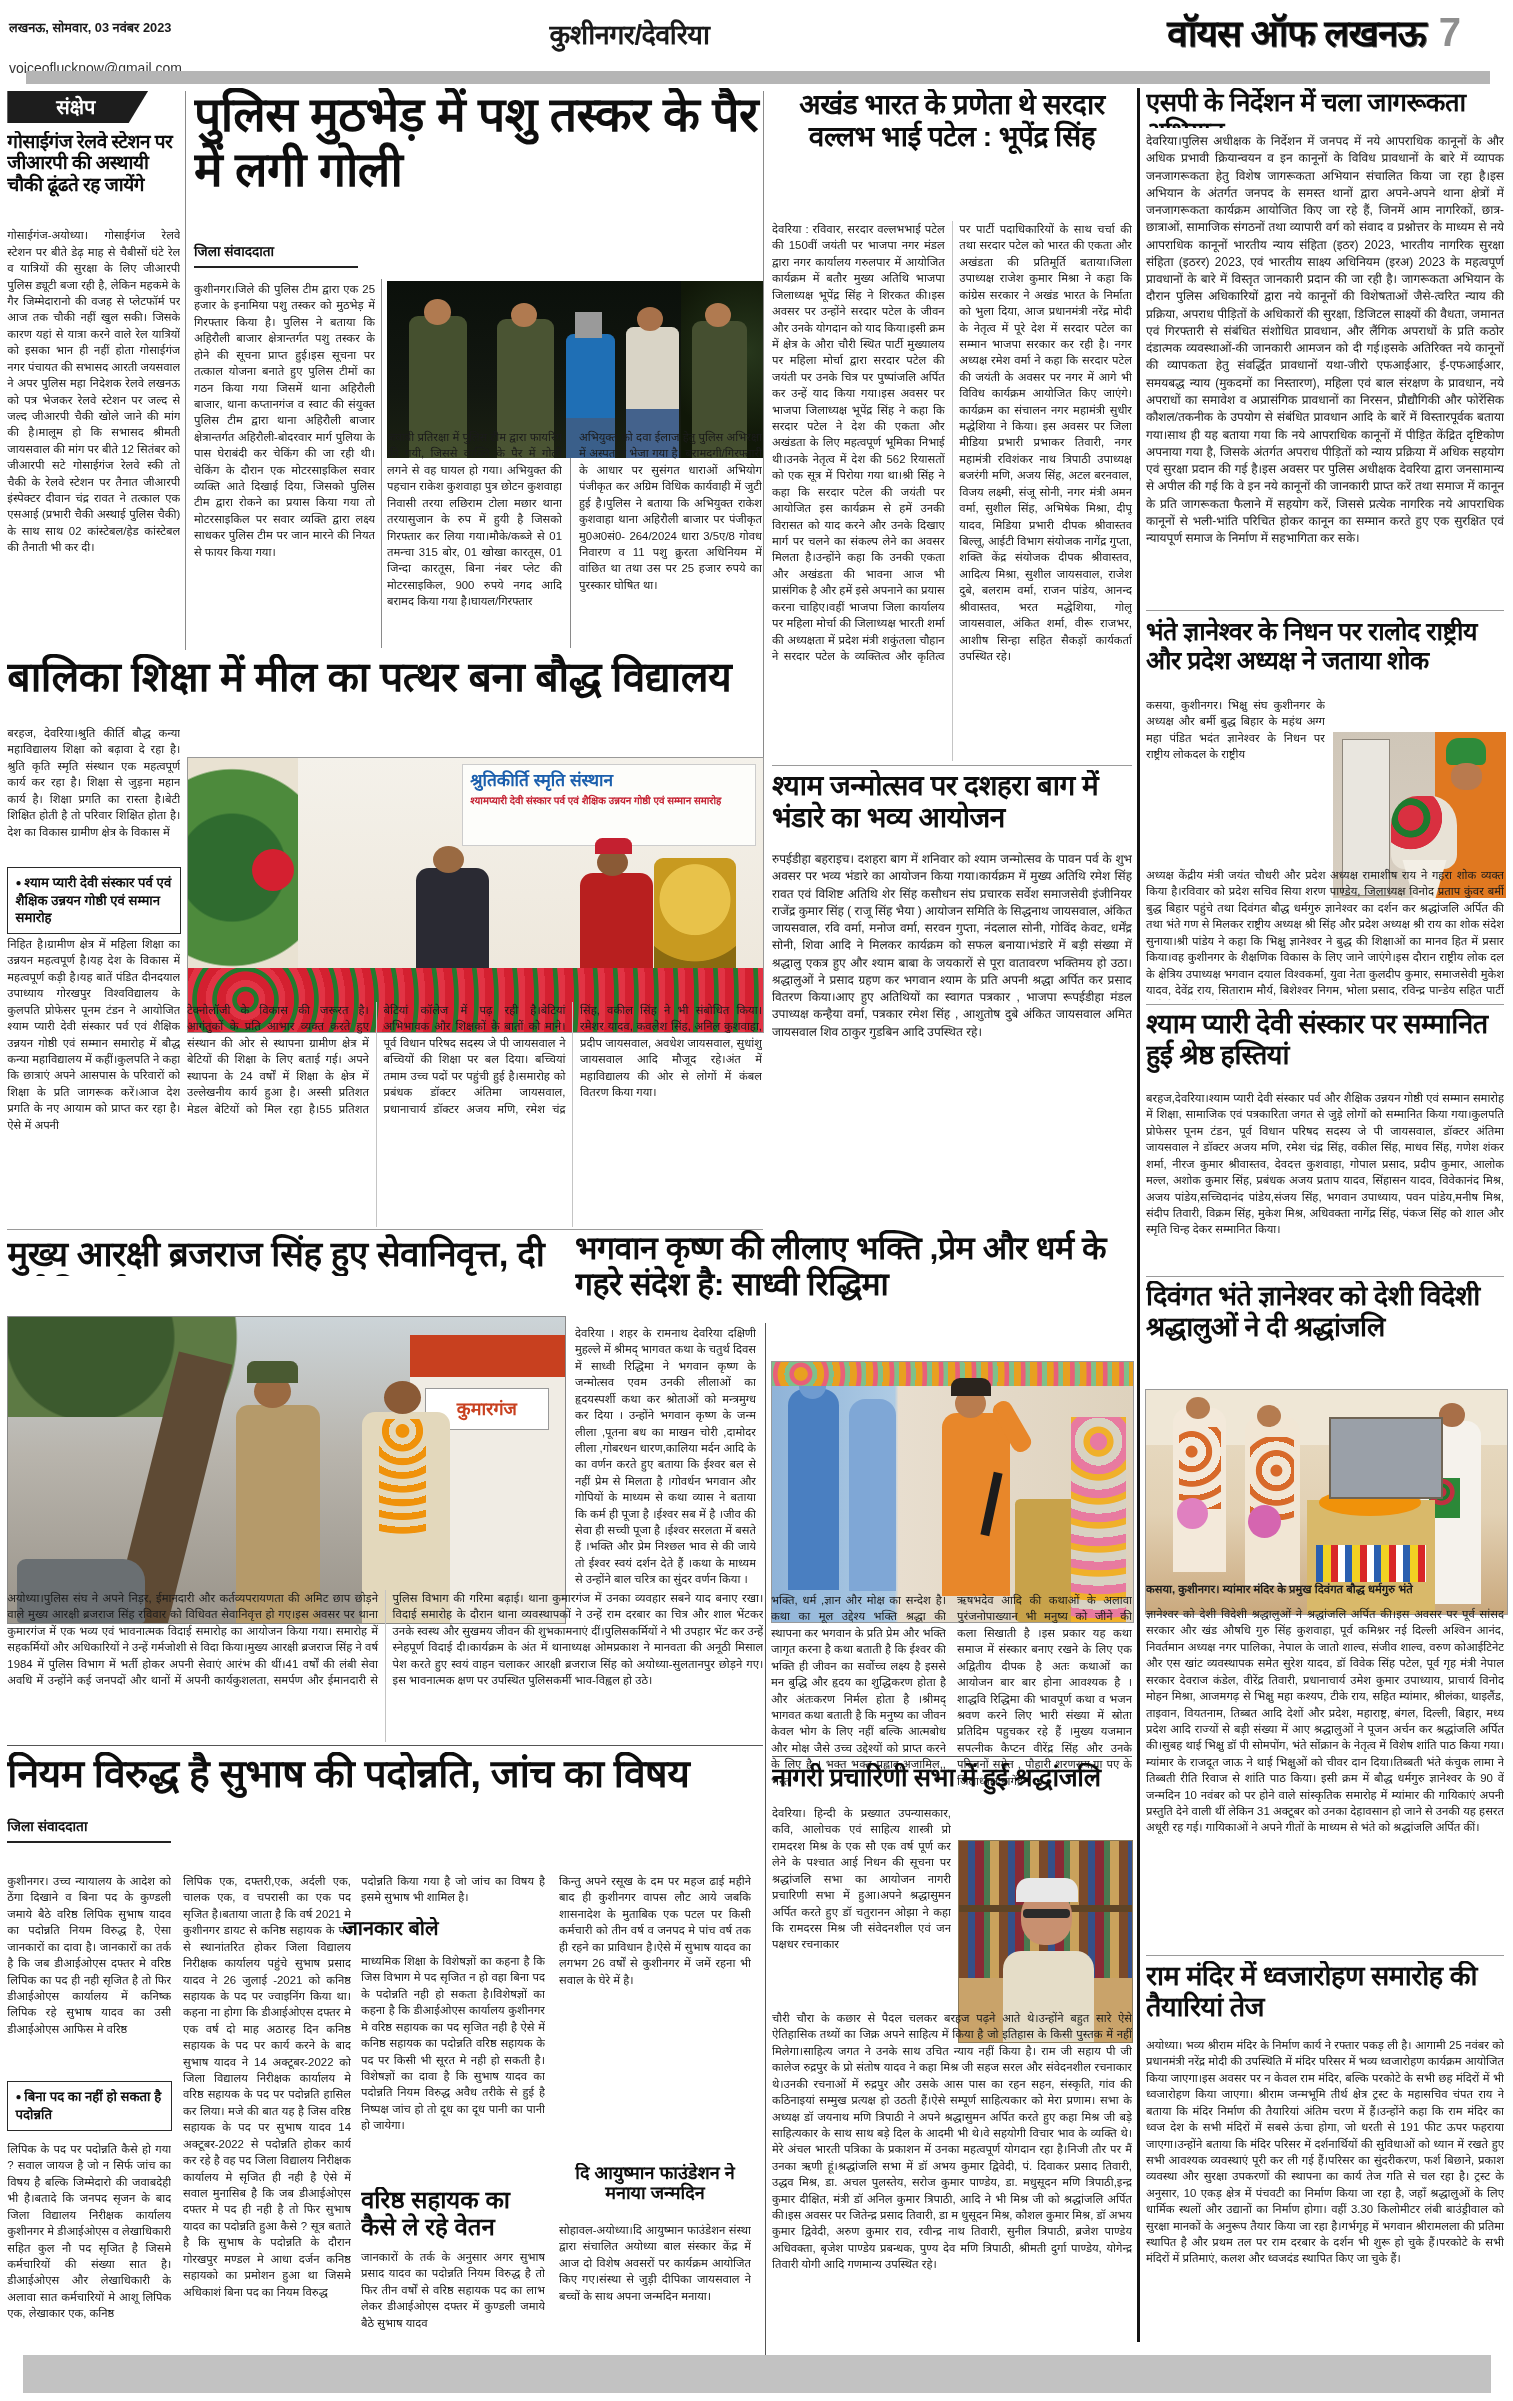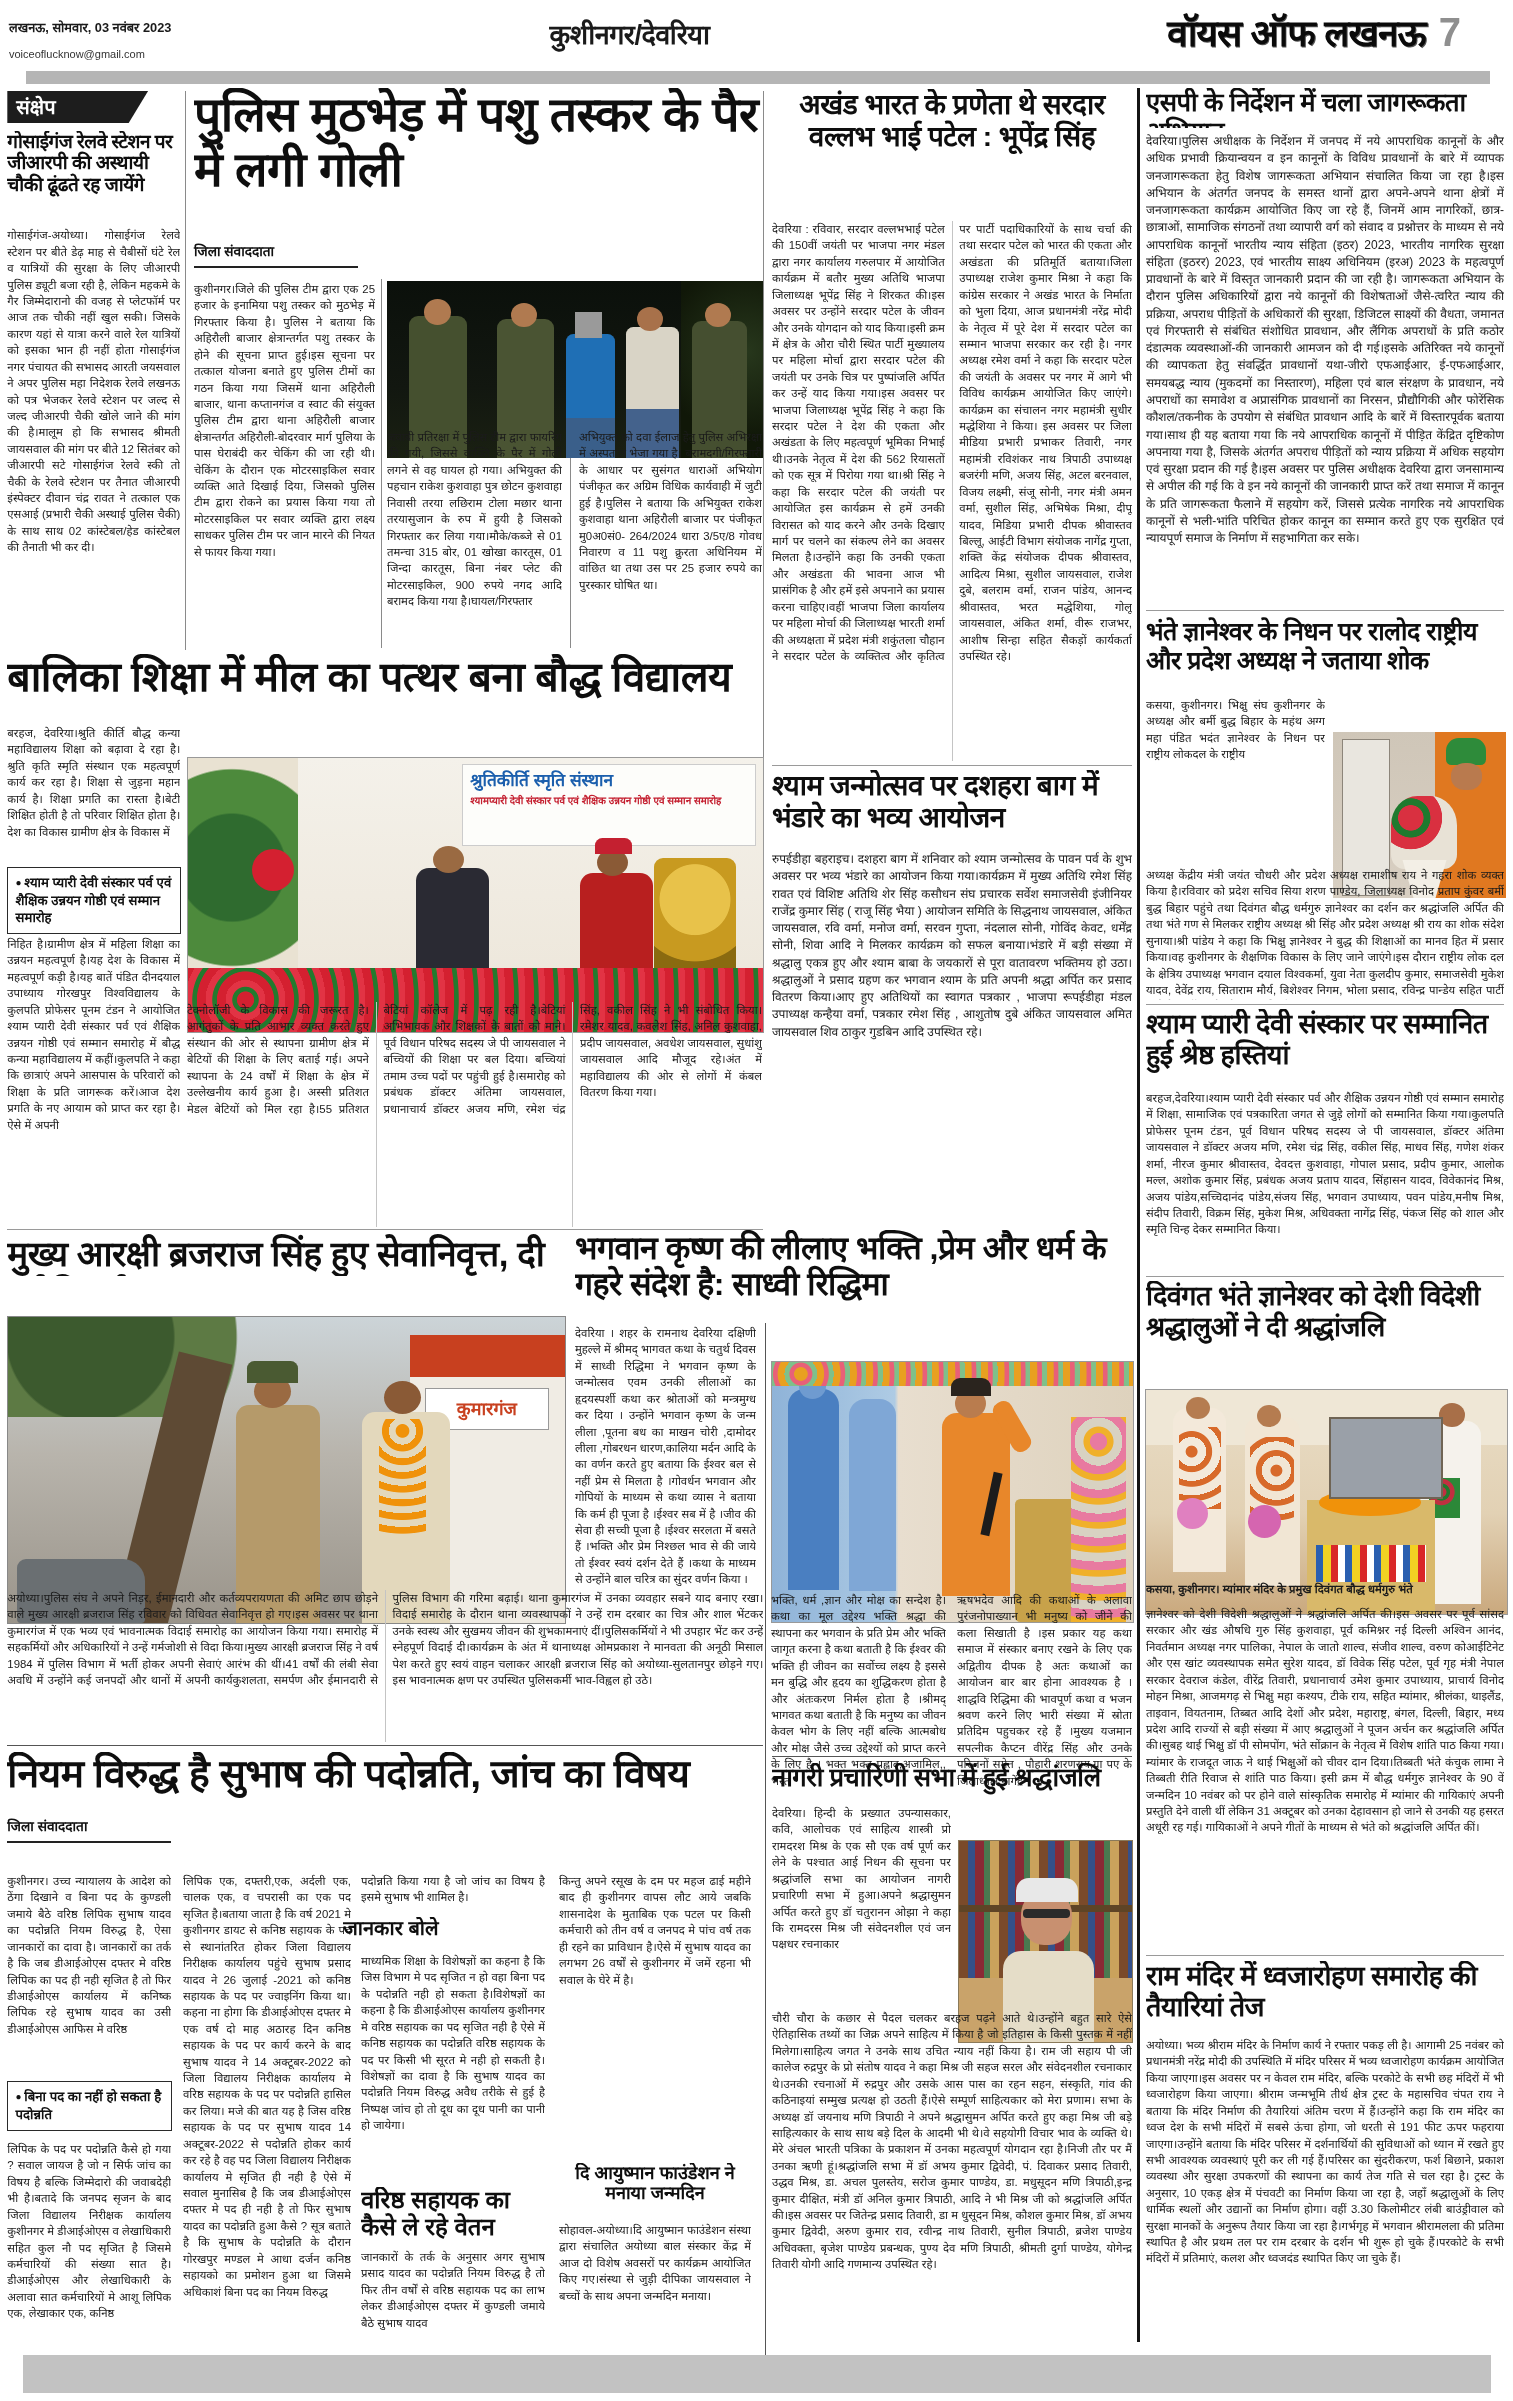--- a/index.html
+++ b/index.html
@@ -11,30 +11,30 @@
   .byline{font-weight:700;font-size:13.7px;color:#111;border-bottom:2.3px solid #222;padding-bottom:5.5px;}
   .boxsub{border:1.5px solid #2a2a2a;font-weight:700;font-size:13.2px;line-height:1.32;padding:6.4px 7.3px;color:#111;background:#fff;}
   .subhead{font-weight:800;color:#0e0e0e;line-height:1.12;overflow:hidden;}
   .vline{background:#8a8a8a;width:0.9px;}
   .hline{background:#9a9a9a;height:0.9px;}
   .cols2{column-count:2;column-gap:14.6px;column-rule:0.9px solid #c4c4c4;}
   .cols3{column-count:3;column-gap:14.6px;column-rule:0.9px solid #c4c4c4;}
   .ph{overflow:hidden;margin-top:36px;}
   .s{position:absolute;}
   .bullet{font-size:10px;vertical-align:1.8px;margin-right:2.7px;}
-  .banner{background:#1d1d1d;color:#fff;font-weight:800;font-size:20px;padding:1.8px 12.8px 3.7px 9px;clip-path:polygon(0 0,100% 0,86% 100%,0 100%);}
+  .banner{background:#1d1d1d;color:#fff;font-weight:800;font-size:20px;padding:1.8px 12.8px 3.7px 9px;clip-path:polygon(0 0,100% 0,86% 100%,0 100%);text-align:center;}
 </style>
 </head>
 <body>
 
 <div id="page">
 
   <div class="abs" style="left:9px;top:18px;width:274px;">
     <div style="font-weight:800;font-size:12.8px;">लखनऊ, सोमवार, 03 नवंबर 2023</div>
-    <div style="font-size:11px;color:#333;margin-top:12px;">voiceoflucknow@gmail.com</div>
+    <div style="font-size:14px;color:#333;margin-top:24px;">voiceoflucknow@gmail.com</div>
   </div>
   <div class="abs" style="left:438px;top:14.6px;width:383px;text-align:center;font-weight:800;font-size:27px;letter-spacing:-0.5px;">कुशीनगर/देवरिया</div>
   <div class="abs" style="left:1059px;top:5.5px;width:402px;text-align:right;">
     <span style="font-weight:800;font-size:37px;letter-spacing:-0.9px;color:#0a0a0a;text-shadow:0.9px 0.9px 0 #555;">वॉयस ऑफ लखनऊ</span>
     <span style="font-weight:800;font-size:40px;color:#8f8f8f;margin-left:9px;">7</span>
   </div>
   <div class="abs" style="left:25.6px;top:71px;width:1464px;height:12.8px;background:#b5b5b5;"></div>
 
   <div class="abs vline" style="left:185px;top:91px;height:559px;"></div>
   <div class="abs vline" style="left:763px;top:91px;height:672px;"></div>

